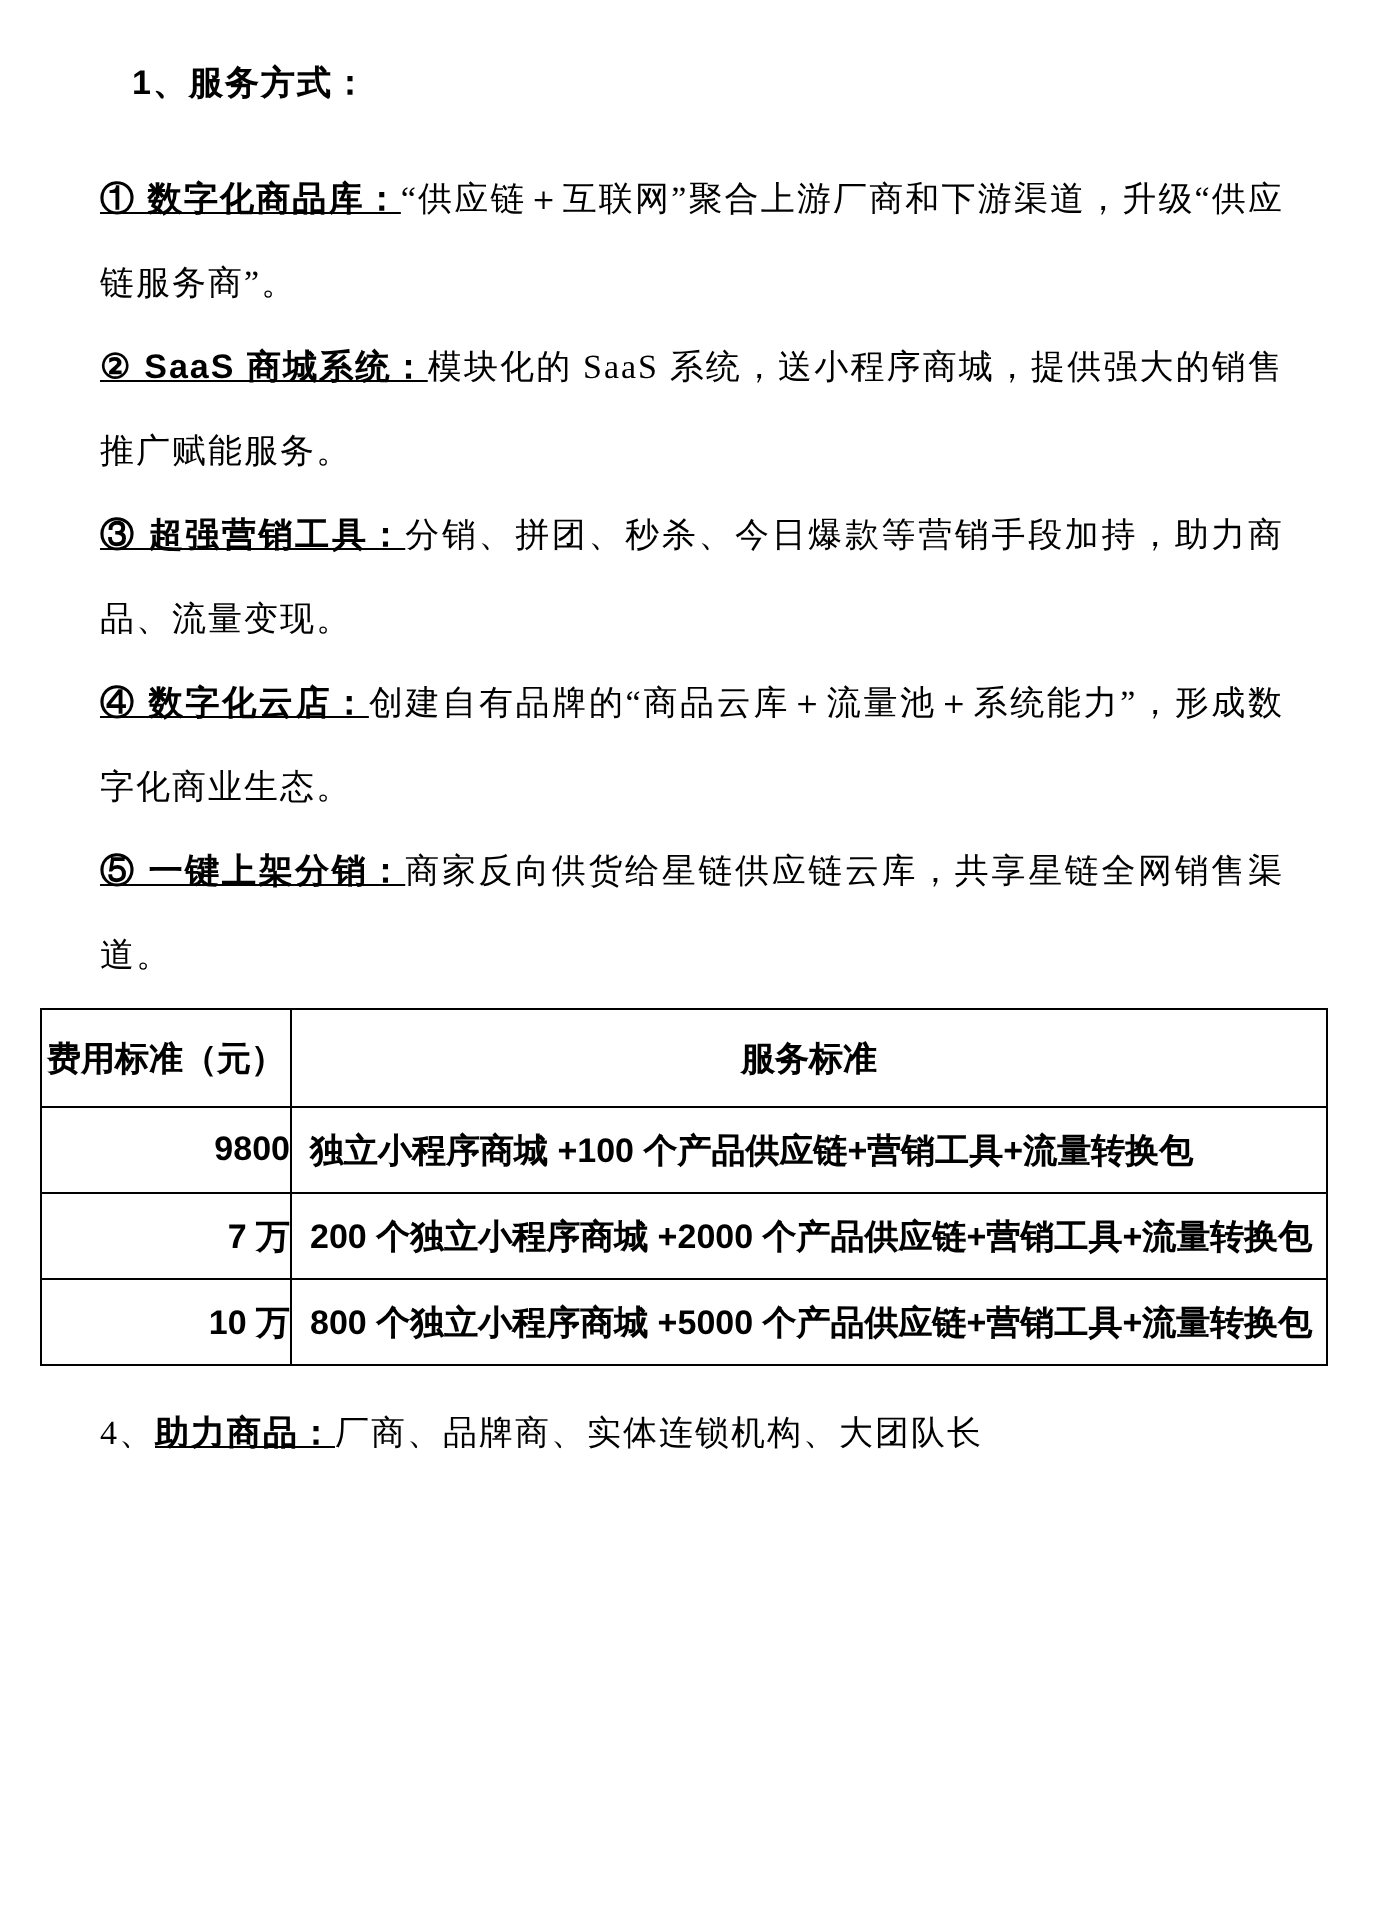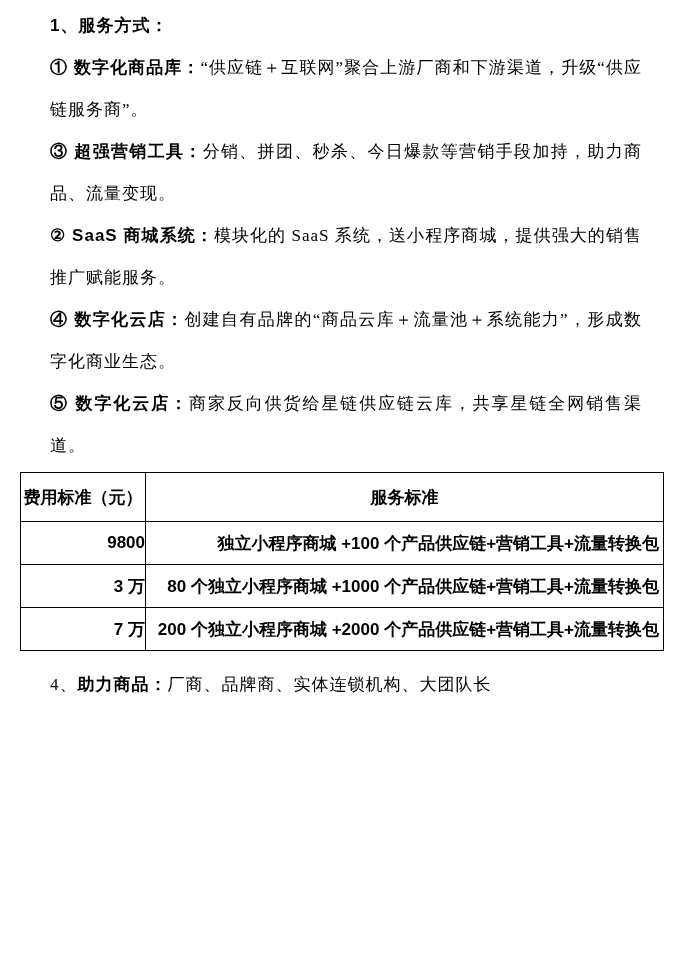--- a/index.html
+++ b/index.html
@@ -14,36 +14,37 @@
     color: #000000;
     font-family: "Liberation Serif", serif;
     font-size: 17px;
   }
   .page {
     padding: 5px 46px 0 50px;
     box-sizing: border-box;
     width: 688px;
   }
   .heading {
-    margin: 0;
+    margin: 16px;
     line-height: 42px;
     font-family: "Liberation Sans", sans-serif;
     font-weight: bold;
     letter-spacing: 1px;
   }
   .body-para {
     margin: 0;
     line-height: 42px;
     text-align: justify;
     letter-spacing: 1px;
   }
   .indent-2em { text-indent: 2em; }
   .bold-run {
     font-family: "Liberation Sans", sans-serif;
     font-weight: bold;
+    text-decoration: underline;
   }
   table.pricing {
     border-collapse: collapse;
     width: 643px;
     margin-left: -30px;
     margin-top: 5px;
     table-layout: fixed;
     font-family: "Liberation Sans", sans-serif;
     font-weight: bold;
     font-size: 17px;
@@ -53,68 +54,68 @@
   table.pricing td {
     border: 1.5px solid #000000;
     padding: 0;
     vertical-align: middle;
   }
   table.pricing col.fee-col     { width: 125px; }
   table.pricing col.service-col { width: 518px; }
   table.pricing tr.hdr  th { height: 48px; text-align: center; }
   table.pricing tr.row  td { height: 42px; }
   table.pricing td.fee  { text-align: right; }
-  table.pricing td.svc  { text-align: right; padding-left: 9px; padding-right: 4px; }
+  table.pricing td.svc  { text-align: left; padding-left: 9px; padding-right: 4px; }
   .footer-line {
     margin: 0;
     margin-top: 13px;
     line-height: 42px;
     letter-spacing: 1px;
   }
 </style>
 </head>
 <body>
 
 <div class="page">
 
   <p class="heading">1、服务方式：</p>
 
 
 
   <p class="body-para"><span class="bold-run">① 数字化商品库：</span><span>“供应链＋互联网”聚合上游厂商和下游渠道，升级“供应链服务商”。</span></p>
 
+  <p class="body-para"><span class="bold-run">② SaaS 商城系统：</span><span>模块化的 SaaS 系统，送小程序商城，提供强大的销售推广赋能服务。</span></p>
+
   <p class="body-para"><span class="bold-run">③ 超强营销工具：</span><span>分销、拼团、秒杀、今日爆款等营销手段加持，助力商品、流量变现。</span></p>
-
-  <p class="body-para"><span class="bold-run">② SaaS 商城系统：</span><span>模块化的 SaaS 系统，送小程序商城，提供强大的销售推广赋能服务。</span></p>
 
   <p class="body-para"><span class="bold-run">④ 数字化云店：</span><span>创建自有品牌的“商品云库＋流量池＋系统能力”，形成数字化商业生态。</span></p>
 
-  <p class="body-para"><span class="bold-run">⑤ 数字化云店：</span><span>商家反向供货给星链供应链云库，共享星链全网销售渠道。</span></p>
+  <p class="body-para"><span class="bold-run">⑤ 一键上架分销：</span><span>商家反向供货给星链供应链云库，共享星链全网销售渠道。</span></p>
 
 
   <table class="pricing">
     <colgroup>
       <col class="fee-col">
       <col class="service-col">
     </colgroup>
     <tbody>
       <tr class="hdr">
         <th>费用标准（元）</th>
         <th>服务标准</th>
       </tr>
       <tr class="row">
         <td class="fee">9800</td>
         <td class="svc">独立小程序商城 +100 个产品供应链+营销工具+流量转换包</td>
       </tr>
       <tr class="row">
-        <td class="fee">3 万</td>
-        <td class="svc">80 个独立小程序商城 +1000 个产品供应链+营销工具+流量转换包</td>
+        <td class="fee">7 万</td>
+        <td class="svc">200 个独立小程序商城 +2000 个产品供应链+营销工具+流量转换包</td>
       </tr>
       <tr class="row">
-        <td class="fee">7 万</td>
-        <td class="svc">200 个独立小程序商城 +2000 个产品供应链+营销工具+流量转换包</td>
+        <td class="fee">10 万</td>
+        <td class="svc">800 个独立小程序商城 +5000 个产品供应链+营销工具+流量转换包</td>
       </tr>
     </tbody>
   </table>
 
   <p class="footer-line"><span>4、</span><span class="bold-run">助力商品：</span><span>厂商、品牌商、实体连锁机构、大团队长</span></p>
 
 </div>
 
 </body></html>

